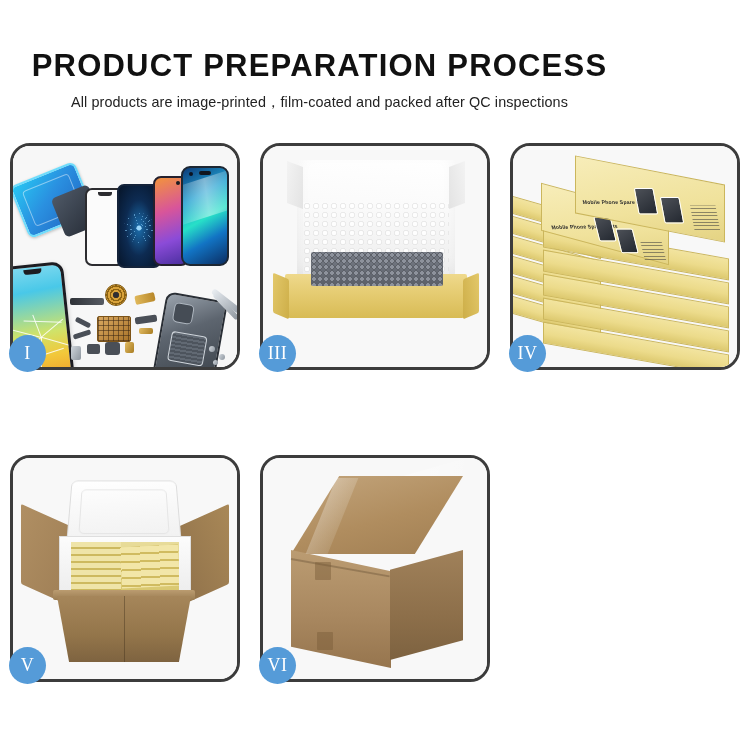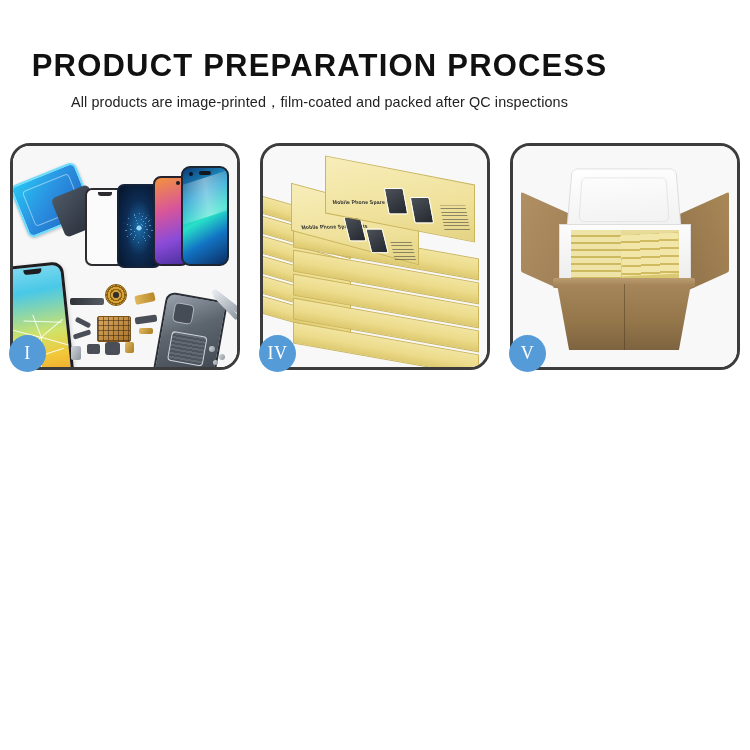--- a/index.html
+++ b/index.html
@@ -571,20 +571,35 @@
         <div class="p1-part silver" style="left:206px;top:208px;width:6px;height:6px;border-radius:50%;"></div>
         <div class="p1-part silver" style="left:200px;top:214px;width:5px;height:5px;border-radius:50%;"></div>
 
         <div class="p1-tool"></div>
         <div class="p1-tool2"></div>
       </div>
       <div class="badge">I</div>
     </div>
 
 
+    <div class="panel">
+      <div class="panel-clip">
+        <div class="p3-lid">
+          <div class="flapL"></div>
+            <div class="flapR"></div>
+        </div>
+        <div class="p3-foam"></div>
+        <div class="p3-tray">
+          <div class="endL"></div>
+            <div class="endR"></div>
+          <div class="inner"></div>
+        </div>
+      </div>
+      <div class="badge">III</div>
+    </div>
 
     <div class="panel">
       <div class="panel-clip">
         <div class="p4-stack">
 
           <div class="p4-box" style="left:-4px;top:62px;width:92px;height:18px;transform:skewY(16deg);"></div>
           <div class="p4-box" style="left:-4px;top:82px;width:92px;height:18px;transform:skewY(16deg);"></div>
           <div class="p4-box" style="left:-4px;top:102px;width:92px;height:18px;transform:skewY(16deg);"></div>
           <div class="p4-box" style="left:-4px;top:122px;width:92px;height:18px;transform:skewY(16deg);"></div>
           <div class="p4-box" style="left:-4px;top:142px;width:92px;height:18px;transform:skewY(16deg);"></div>
@@ -625,15 +640,28 @@
             <div class="stack"></div>
         </div>
         <div class="p5-rim"></div>
         <div class="p5-body">
           <div class="seam"></div>
         </div>
       </div>
       <div class="badge">V</div>
     </div>
 
+    <div class="panel">
+      <div class="panel-clip">
+        <div class="p6-gloss"></div>
+        <div class="p6-face-top"></div>
+        <div class="p6-face-front"></div>
+        <div class="p6-face-side"></div>
+        <div class="p6-tape"></div>
+        <div class="p6-seam"></div>
+        <div class="p6-patch" style="left:52px;top:104px;"></div>
+        <div class="p6-patch" style="left:54px;top:174px;"></div>
+      </div>
+      <div class="badge">VI</div>
+    </div>
 
   </div>
 </div>
 
 </body></html>

